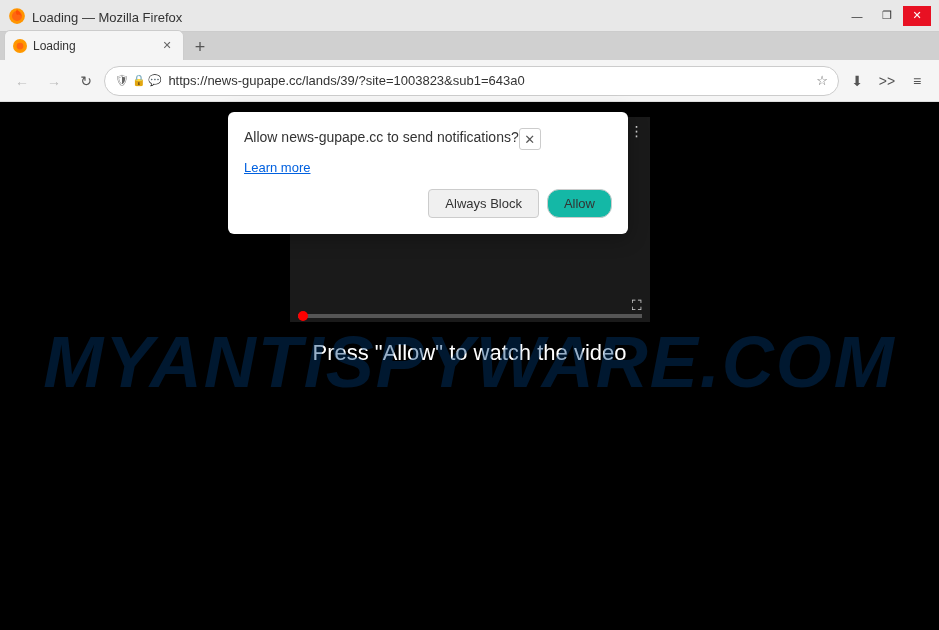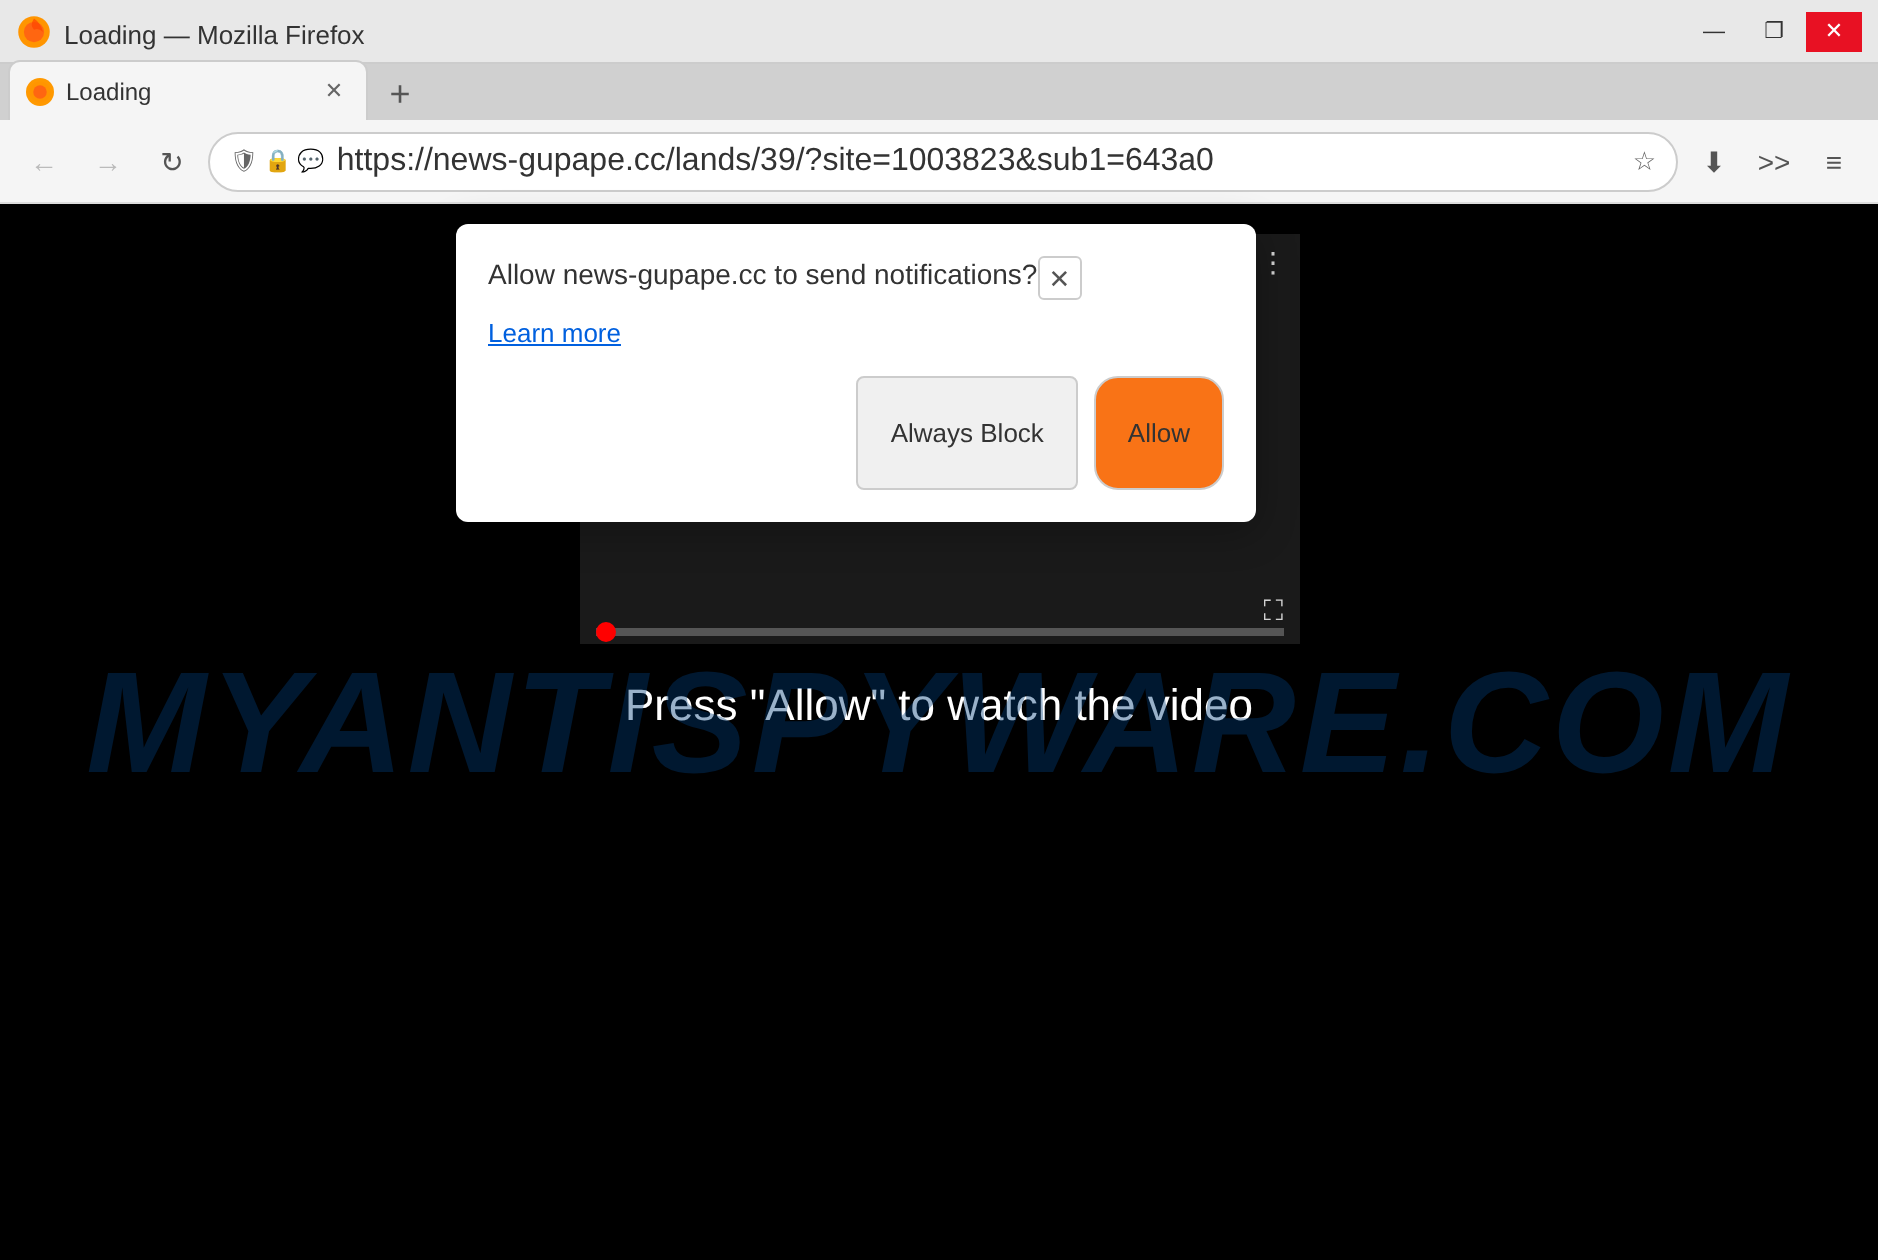--- a/index.html
+++ b/index.html
@@ -163,21 +163,21 @@
       display: flex;
       gap: 3px;
       align-items: center;
     }
     .addr-icon {
       font-size: 11px;
       color: #666;
     }
     .address-text {
       flex: 1;
-      font-size: 16px;
+      font-size: 13px;
       color: #333;
       overflow: hidden;
       text-overflow: ellipsis;
       white-space: nowrap;
     }
     .star-icon {
       color: #666;
       font-size: 13px;
     }
     .toolbar-right {
@@ -345,30 +345,30 @@
       cursor: pointer;
       display: inline-block;
       margin-bottom: 14px;
     }
     .popup-buttons {
       display: flex;
       gap: 8px;
       justify-content: flex-end;
     }
     .popup-btn {
-      padding: 20px 16px;
+      padding: 6px 16px;
       border-radius: 4px;
       font-size: 13px;
       cursor: pointer;
       border: 1px solid #ccc;
       background: #f0f0f0;
       color: #333;
     }
     .popup-btn.allow {
-      background: #f97316;
+      background: #14b8a6;
       color: #333;
       border-radius: 12px;
     }
   </style>
 </head>
 <body>
 
 <div class="titlebar">
   <div class="titlebar-left">
     <svg class="firefox-logo" viewBox="0 0 32 32" xmlns="http://www.w3.org/2000/svg">

